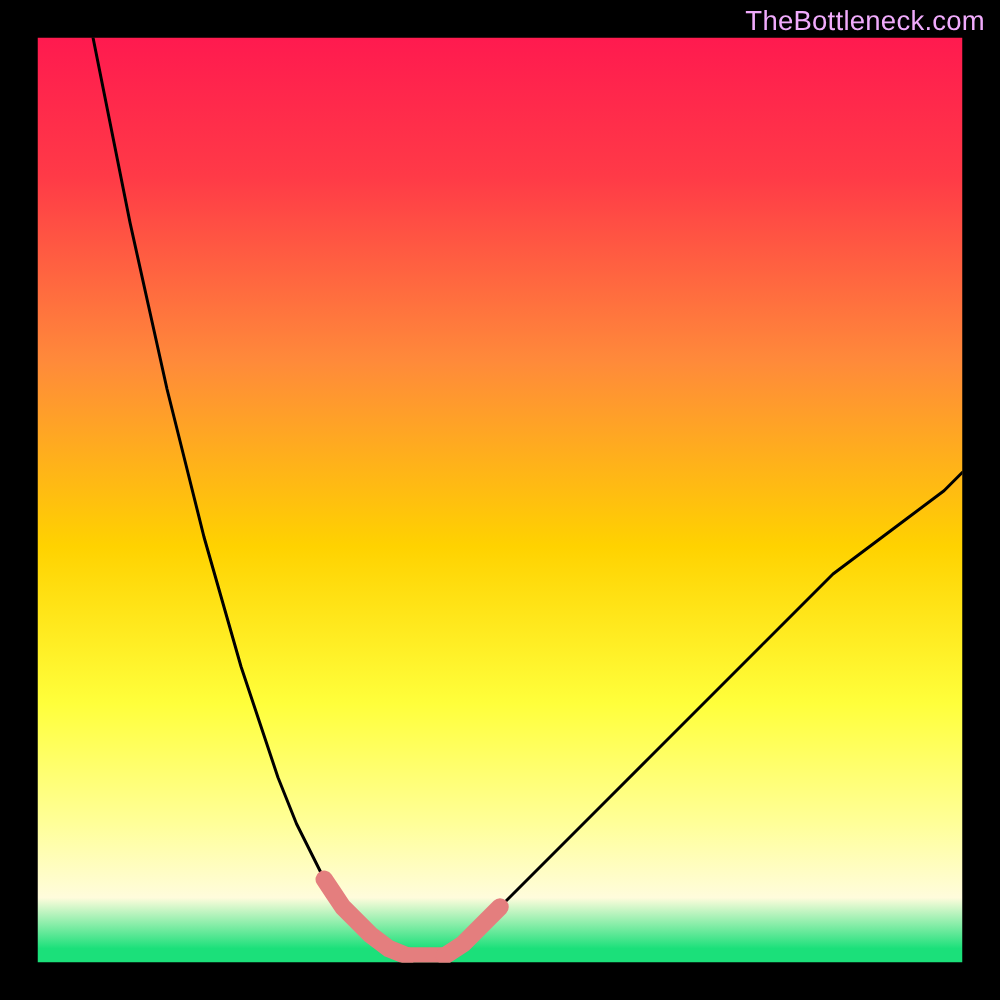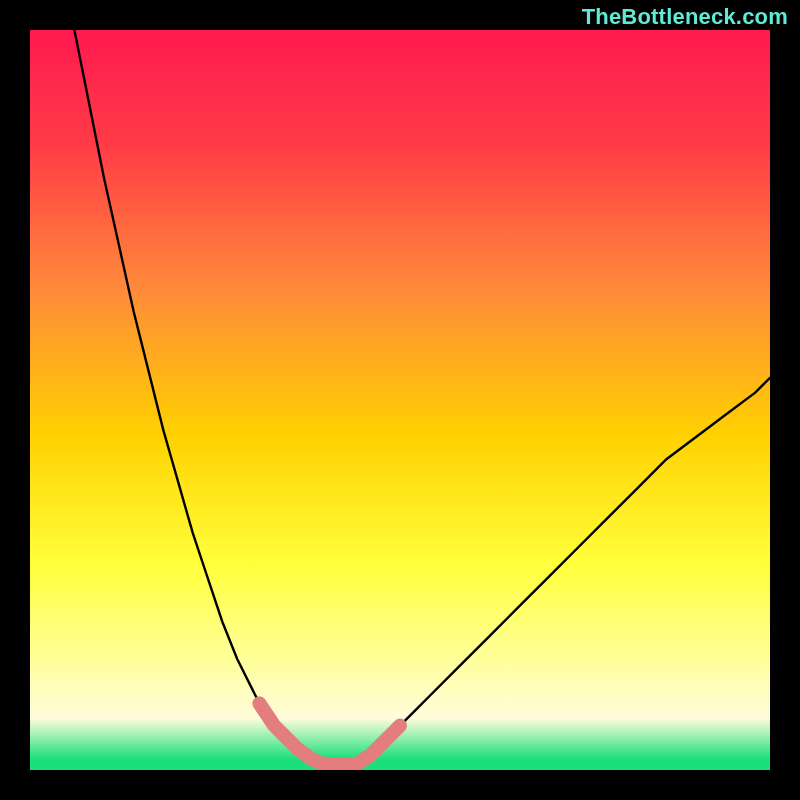--- a/index.html
+++ b/index.html
@@ -16,23 +16,23 @@
     top: 0;
     left: 0;
     width: 800px;
     height: 800px;
     background: #000;
   }
   .watermark {
     position: absolute;
     top: 4px;
     right: 12px;
-    color: #5eead4;
+    color: #f0abfc;
     font-size: 22px;
-    font-weight: 700;
+    font-weight: 400;
     letter-spacing: 0.2px;
     z-index: 50;
   }
   .plot-area {
     position: absolute;
     top: 30px;
     left: 30px;
     width: 740px;
     height: 740px;
   }

